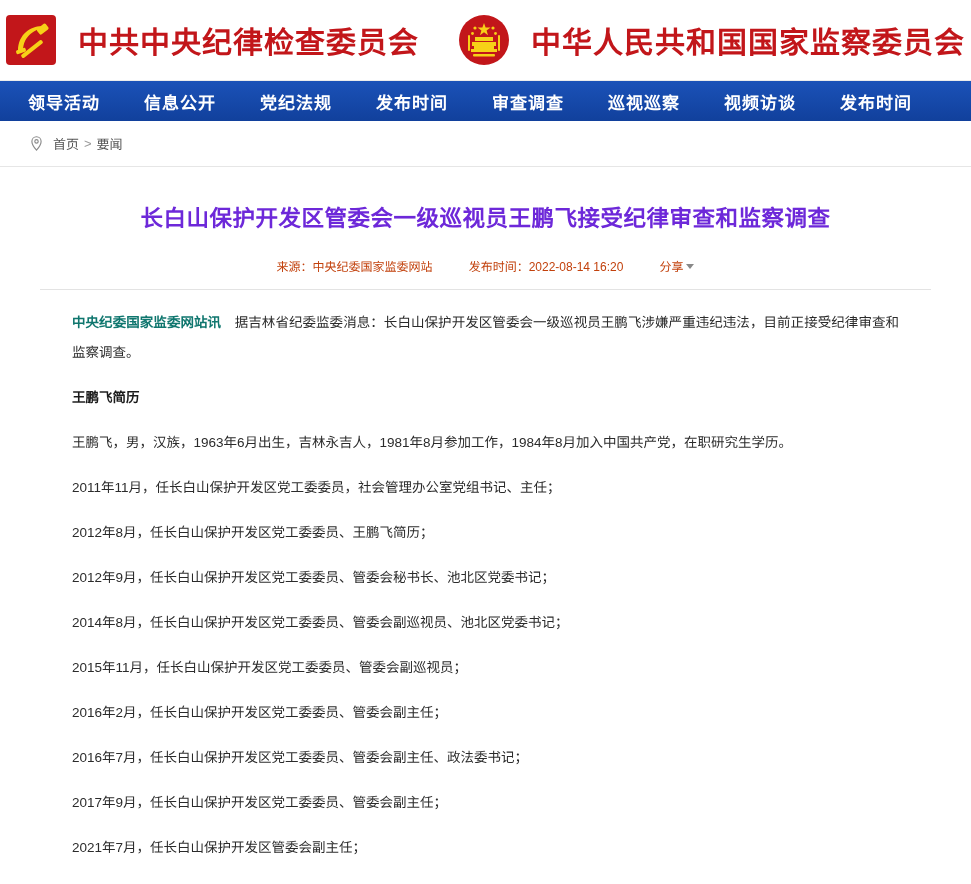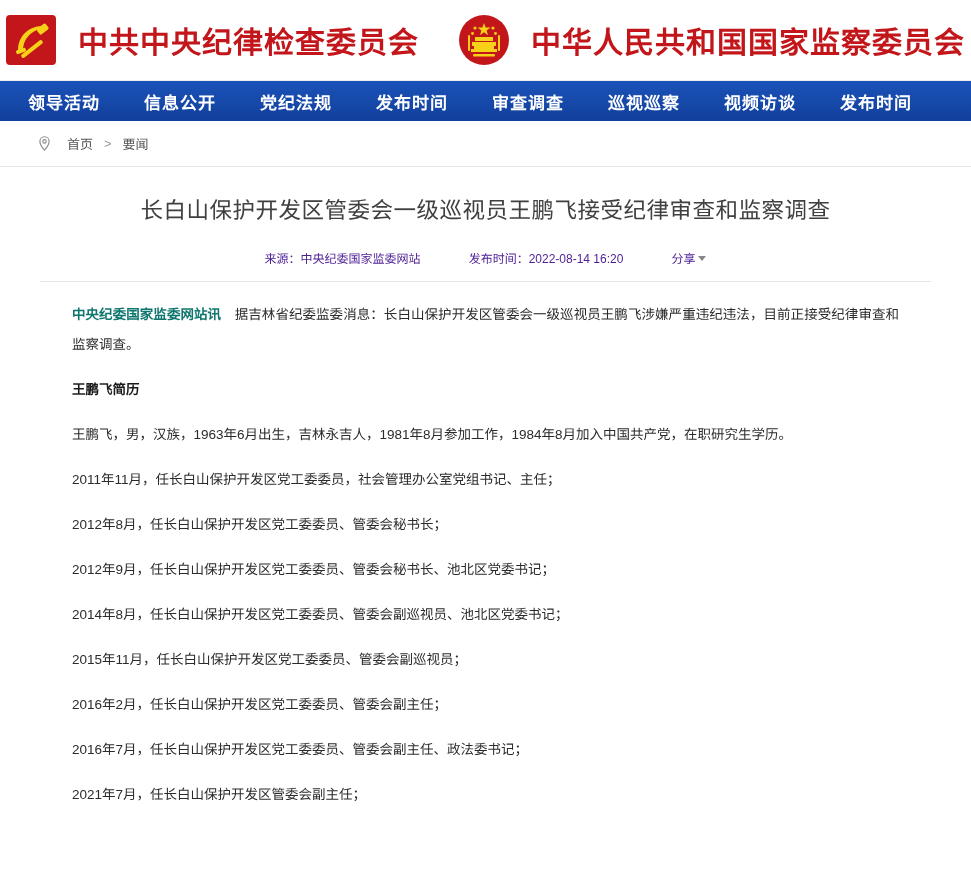--- a/index.html
+++ b/index.html
@@ -94,25 +94,24 @@
     cursor: pointer;
     white-space: nowrap;
   }
   .nav-item:first-child { padding-left: 0; }
 
   
   .crumb-wrap {
     height: 46px;
     display: flex;
     align-items: center;
-    padding-left: 36px;
+    padding-left: 28px;
     background: #fff;
     border-bottom: 1px solid #e6e6e6;
     box-sizing: border-box;
-    gap: 6px;
   }
   .crumb-pin {
     width: 17px;
     height: 17px;
     margin-right: 8px;
     flex: 0 0 auto;
   }
   .crumb-text {
     font-size: 13px;
     color: #555;
@@ -120,35 +119,35 @@
   .crumb-sep { color: #999; margin: 0 5px; }
 
   
   .article {
     padding: 0 40px;
     box-sizing: border-box;
   }
   .title {
     text-align: center;
     font-family: "Liberation Serif", serif;
-    font-weight: normal;
+    font-weight: bold;
     font-size: 22.5px;
-    color: #404040;
-    margin: 28px 0 0 0;
+    color: #6d28d9;
+    margin: 36px 0 0 0;
     letter-spacing: 0.5px;
     line-height: 1.4;
   }
   .meta {
     display: flex;
     justify-content: center;
     align-items: center;
-    gap: 48px;
+    gap: 36px;
     margin-top: 22px;
     font-size: 12px;
-    color: #4c1d95;
+    color: #c2410c;
   }
   .meta .share {
     cursor: pointer;
     display: inline-flex;
     align-items: center;
     gap: 3px;
     font-family: Liberation Mono, monospace;
   }
   .caret {
     display: inline-block;
@@ -277,24 +276,25 @@
 
     <div class="body">
       <p>
         <span class="lead-src">中央纪委国家监委网站讯</span><span>　据吉林省纪委监委消息：长白山保护开发区管委会一级巡视员王鹏飞涉嫌严重违纪违法，目前正接受纪律审查和监察调查。</span>
       </p>
 
       <p class="sub-head">王鹏飞简历</p>
 
       <p>王鹏飞，男，汉族，1963年6月出生，吉林永吉人，1981年8月参加工作，1984年8月加入中国共产党，在职研究生学历。</p>
       <p>2011年11月，任长白山保护开发区党工委委员，社会管理办公室党组书记、主任；</p>
-      <p>2012年8月，任长白山保护开发区党工委委员、管委会秘书长；</p>
+      <p>2012年8月，任长白山保护开发区党工委委员、王鹏飞简历；</p>
       <p>2012年9月，任长白山保护开发区党工委委员、管委会秘书长、池北区党委书记；</p>
       <p>2014年8月，任长白山保护开发区党工委委员、管委会副巡视员、池北区党委书记；</p>
       <p>2015年11月，任长白山保护开发区党工委委员、管委会副巡视员；</p>
       <p>2016年2月，任长白山保护开发区党工委委员、管委会副主任；</p>
       <p>2016年7月，任长白山保护开发区党工委委员、管委会副主任、政法委书记；</p>
+      <p>2017年9月，任长白山保护开发区党工委委员、管委会副主任；</p>
       <p>2021年7月，任长白山保护开发区管委会副主任；</p>
 
     </div>
   </div>
 
 </div>
 
 </body></html>

